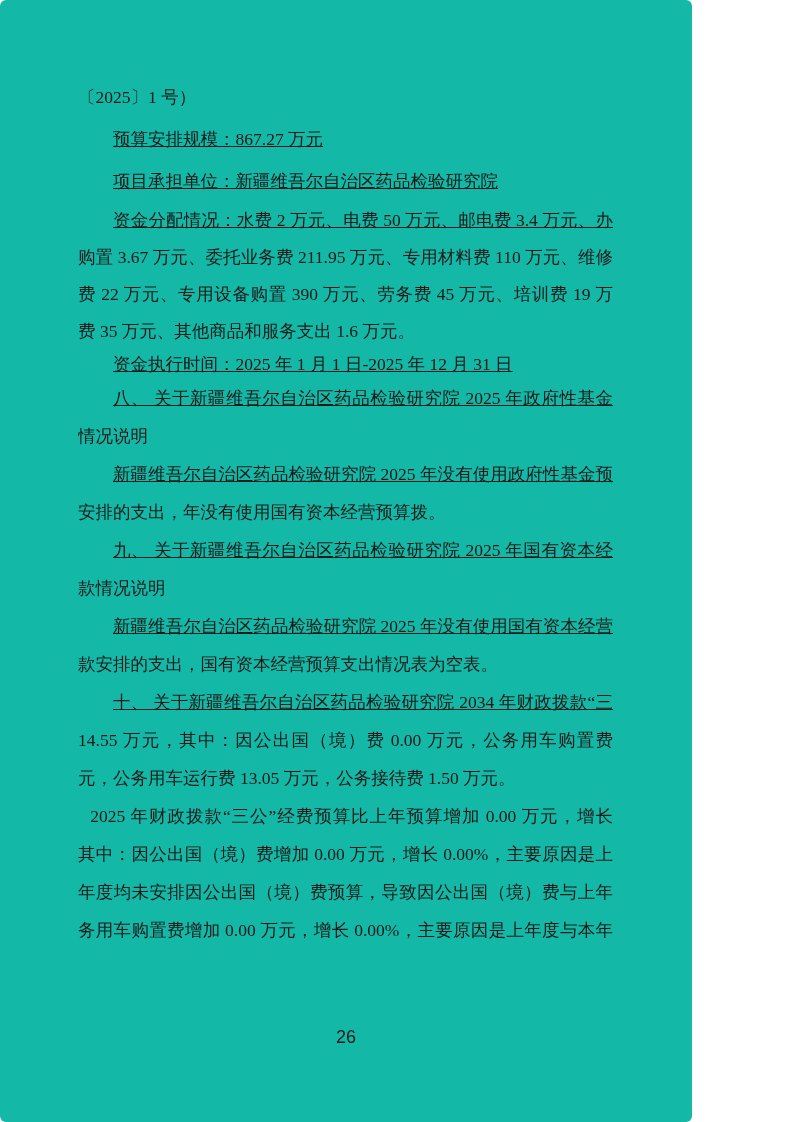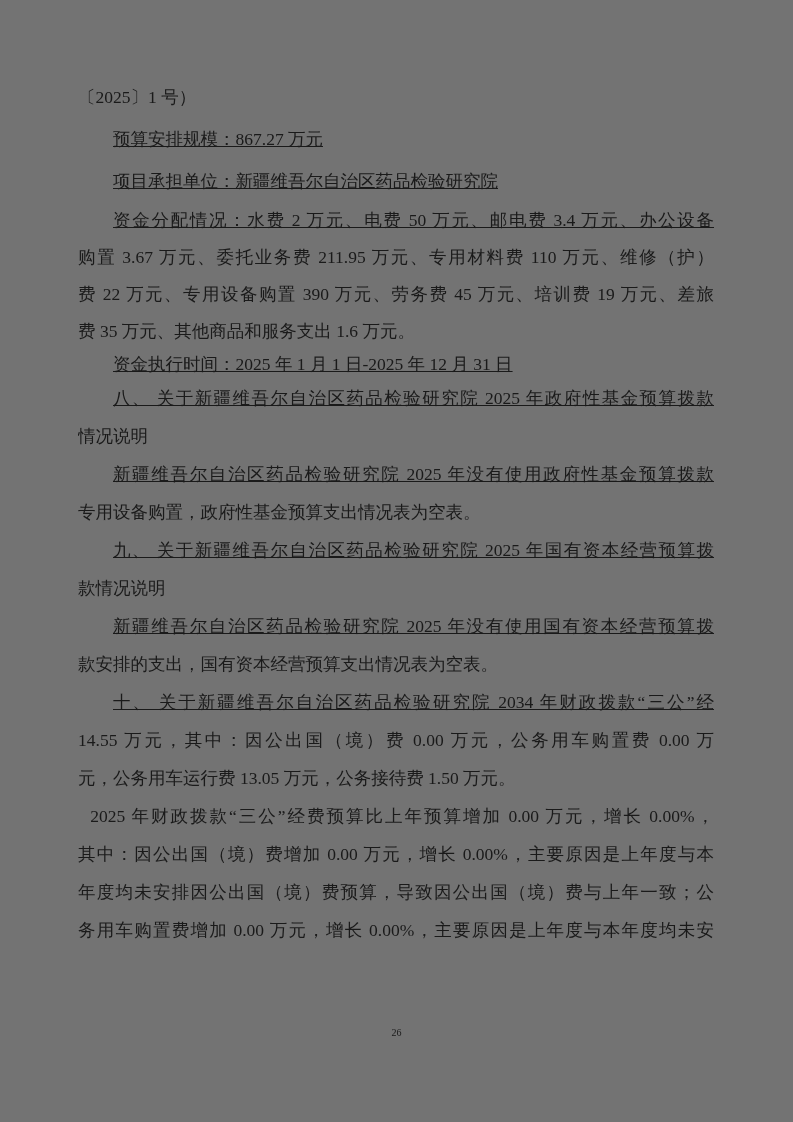--- a/index.html
+++ b/index.html
@@ -2,26 +2,27 @@
 <html><head>
 <meta charset="utf-8">
 <style>
   html, body {
     margin: 0;
     padding: 0;
     background: #ffffff;
   }
   .page {
     position: relative;
-    width: 793px;
+    width: 692px;
     height: 1122px;
-    background: #737373;
+    background: #14b8a6;
     overflow: hidden;
     font-family: "Liberation Serif", "DejaVu Serif", serif;
     color: #1a1a1a;
+    border-radius: 6px;
   }
   .doc {
     padding: 76px 79px 0 78px;
   }
   .ln {
     margin: 0;
     padding: 0;
     height: 38px;
     line-height: 38px;
     font-size: 17.5px;
@@ -38,42 +39,42 @@
   .just {
     text-align: justify;
     text-align-last: justify;
   }
   .pagenum {
     position: absolute;
     left: 0;
     right: 0;
     top: 1027px;
     text-align: center;
-    font-family: Liberation Serif, serif;
-    font-size: 10px;
+    font-family: Liberation Sans, sans-serif;
+    font-size: 18px;
     color: #1a1a1a;
   }
 </style>
 </head>
 <body>
 
 <div class="page">
   <main class="doc">
     <p class="ln h42">〔2025〕1 号）</p>
     <p class="ln h42 ind2">预算安排规模：867.27 万元</p>
     <p class="ln h42 ind2">项目承担单位：新疆维吾尔自治区药品检验研究院</p>
     <p class="ln h37 ind2 just">资金分配情况：水费 2 万元、电费 50 万元、邮电费 3.4 万元、办公设备</p>
     <p class="ln h37 just">购置 3.67 万元、委托业务费 211.95 万元、专用材料费 110 万元、维修（护）</p>
     <p class="ln h37 just">费 22 万元、专用设备购置 390 万元、劳务费 45 万元、培训费 19 万元、差旅</p>
     <p class="ln h37">费 35 万元、其他商品和服务支出 1.6 万元。</p>
     <p class="ln h29 ind2">资金执行时间：2025 年 1 月 1 日-2025 年 12 月 31 日</p>
     <p class="ln ind2 just">八、 关于新疆维吾尔自治区药品检验研究院 2025 年政府性基金预算拨款</p>
     <p class="ln">情况说明</p>
     <p class="ln ind2 just">新疆维吾尔自治区药品检验研究院 2025 年没有使用政府性基金预算拨款</p>
-    <p class="ln">专用设备购置，政府性基金预算支出情况表为空表。</p>
+    <p class="ln">安排的支出，年没有使用国有资本经营预算拨。</p>
     <p class="ln ind2 just">九、 关于新疆维吾尔自治区药品检验研究院 2025 年国有资本经营预算拨</p>
     <p class="ln">款情况说明</p>
     <p class="ln ind2 just">新疆维吾尔自治区药品检验研究院 2025 年没有使用国有资本经营预算拨</p>
     <p class="ln">款安排的支出，国有资本经营预算支出情况表为空表。</p>
     <p class="ln ind2 just">十、 关于新疆维吾尔自治区药品检验研究院 2034 年财政拨款“三公”经</p>
     <p class="ln just">14.55 万元，其中：因公出国（境）费 0.00 万元，公务用车购置费 0.00 万</p>
     <p class="ln">元，公务用车运行费 13.05 万元，公务接待费 1.50 万元。</p>
     <p class="ln ind07 just">2025 年财政拨款“三公”经费预算比上年预算增加 0.00 万元，增长 0.00%，</p>
     <p class="ln just">其中：因公出国（境）费增加 0.00 万元，增长 0.00%，主要原因是上年度与本</p>
     <p class="ln just">年度均未安排因公出国（境）费预算，导致因公出国（境）费与上年一致；公</p>

